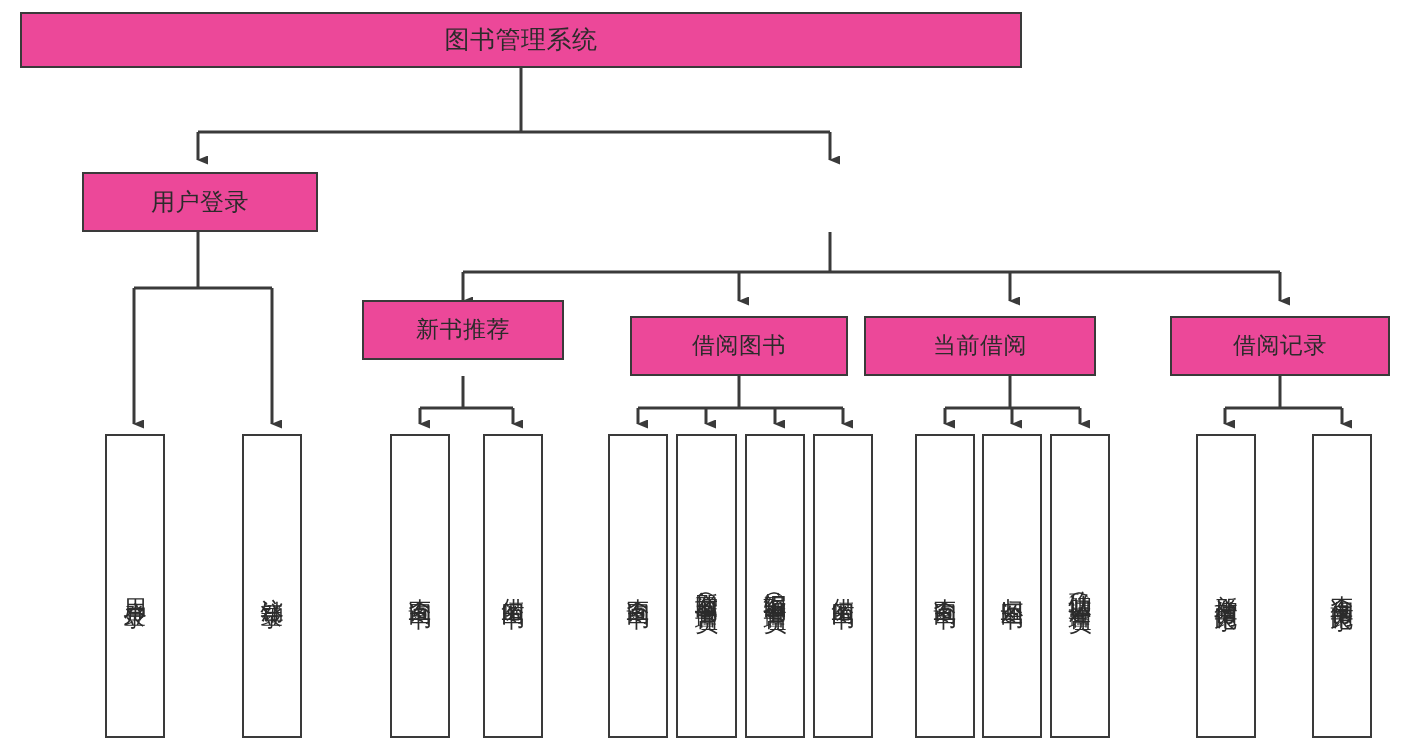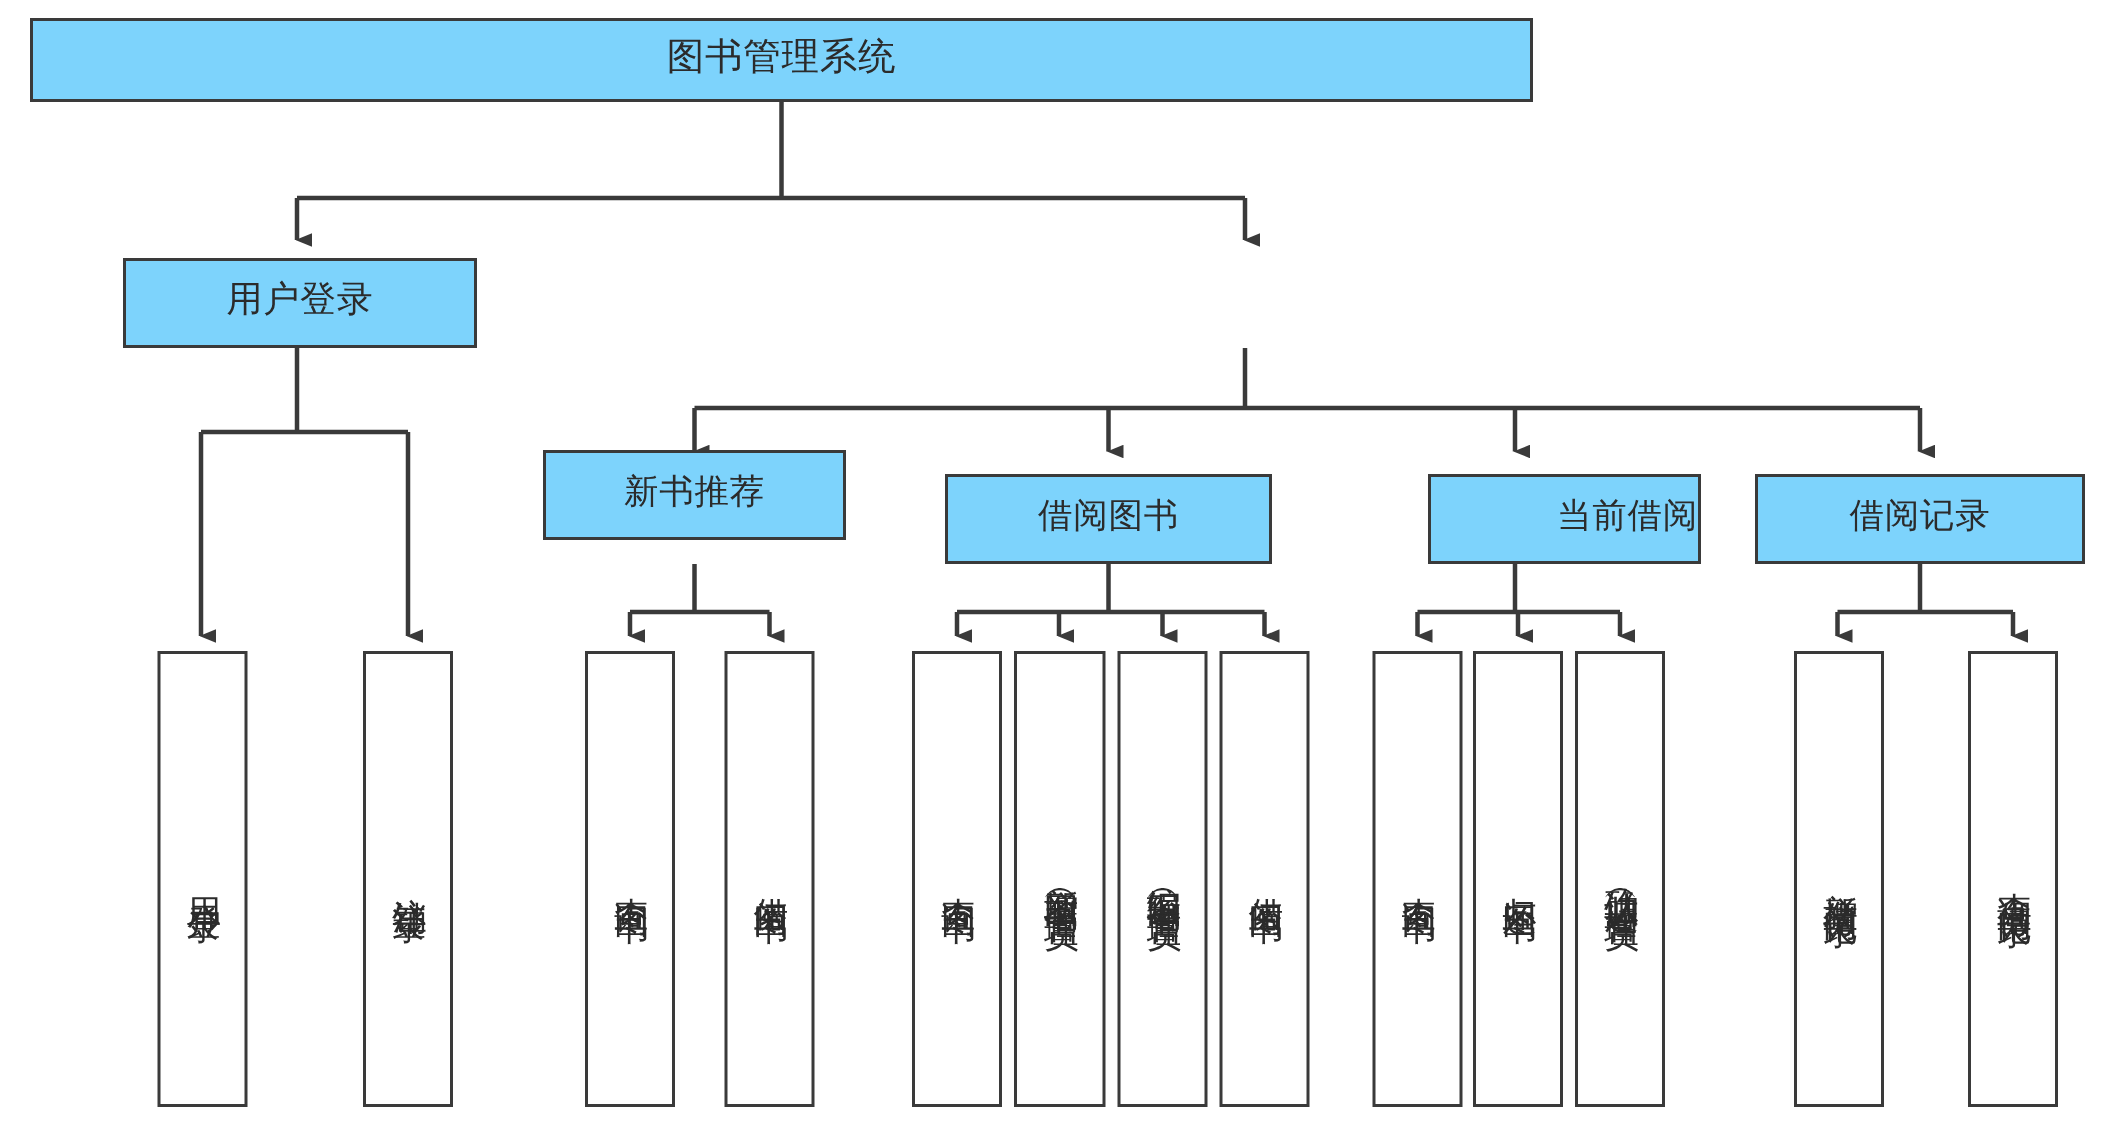--- a/index.html
+++ b/index.html
@@ -8,27 +8,26 @@
     width:1405px;height:747px;
     background:#ffffff;
     font-family:"DejaVu Sans","Liberation Sans",sans-serif;
     overflow:hidden;
   }
   #diagram-root{position:relative;width:1405px;height:747px;}
   svg#tree-svg{position:absolute;left:0;top:0;width:1405px;height:747px;}
 
   .node-box{
     position:absolute;
-    background:#7dd3fc;
+    background:#ec4899;
     border:2.5px solid #3a3a3a;
     box-sizing:border-box;
     display:flex;
     align-items:center;
     justify-content:center;
-    font-family:Liberation Mono, monospace;
   }
   .node-label{
     color:#2b2b2b;
     line-height:1.12;
     text-align:center;
     white-space:pre;
     letter-spacing:0.5px;
   }
   .lvl0 .node-label{font-size:25px;}
   .lvl1 .node-label{font-size:24px;}
@@ -131,21 +130,21 @@
 
 
   <div class="node-box lvl2" style="left:362px;top:300px;width:202px;height:60px;">
     <span class="node-label">新书推荐</span>
   </div>
 
   <div class="node-box lvl2" style="left:630px;top:316px;width:218px;height:60px;">
     <span class="node-label">借阅图书</span>
   </div>
 
-  <div class="node-box lvl2" style="left:952px;top:316px;width:182px;height:60px;justify-content:flex-end;">
+  <div class="node-box lvl2" style="left:864px;top:316px;width:232px;height:60px;">
     <span class="node-label">当前借阅</span>
   </div>
 
   <div class="node-box lvl2" style="left:1170px;top:316px;width:220px;height:60px;">
     <span class="node-label">借阅记录</span>
   </div>
 
   <div class="leaf-box" style="left:105px;top:434px;width:60px;height:304px;">
     <span class="leaf-label">用户登录</span>
   </div>

